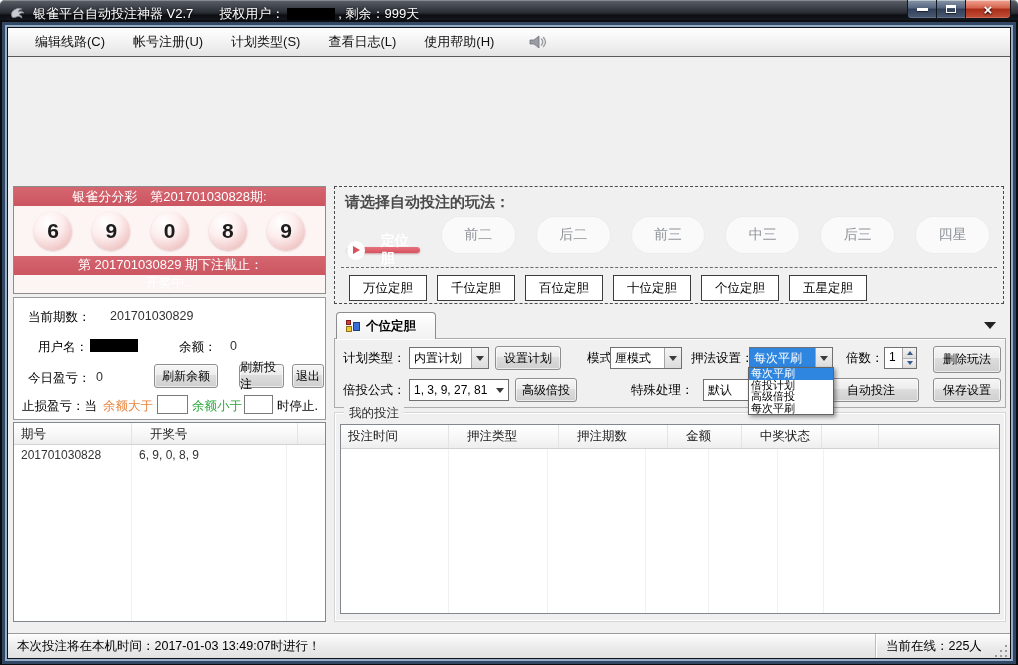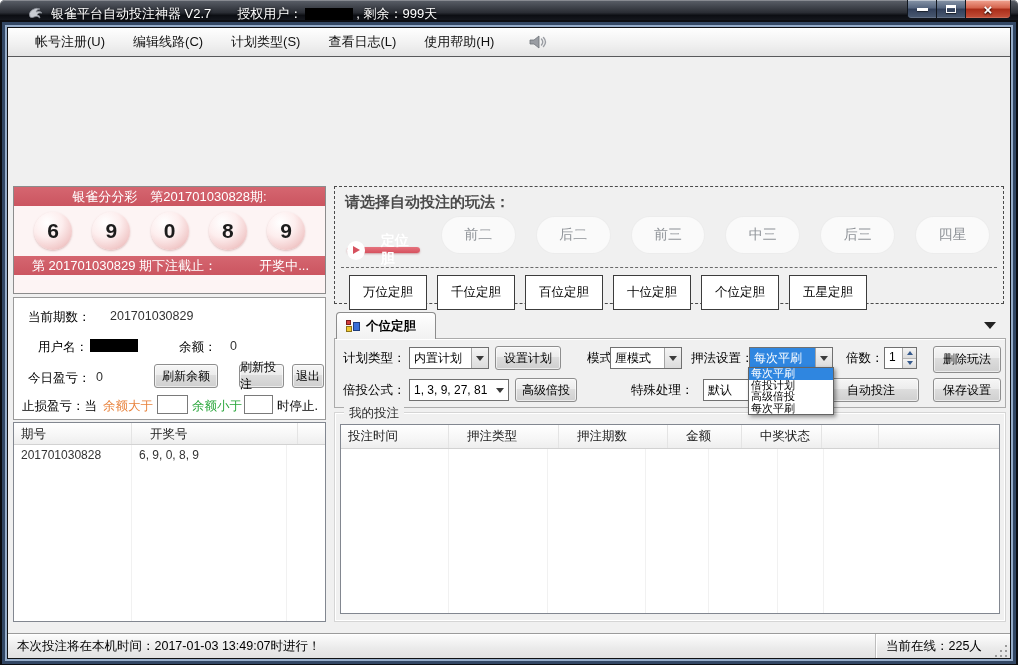--- a/index.html
+++ b/index.html
@@ -5,21 +5,21 @@
   * { margin:0; padding:0; box-sizing:border-box; }
   html,body { width:1018px; height:665px; overflow:hidden; background:#fff;
               font-family:"Liberation Sans", sans-serif; }
   .frame { position:absolute; inset:0; width:1018px; height:665px;
            background:linear-gradient(180deg,#4d5259 0,#1a1d22 26px,#0d1015 28px,#3d5377 29px,#263a57 640px,#0e1420 665px);
            border-radius:5px 5px 0 0; }
   .titlebar { position:absolute; top:0; left:0; right:0; height:28px;
               background:linear-gradient(180deg,#5b6069 0,#2a2d34 45%,#0c0e13 55%,#23262e 100%);
               border-radius:5px 5px 0 0; box-shadow:inset 0 1px 0 rgba(255,255,255,.28);
               display:flex; align-items:center; color:#fff; font-size:13px;
-              text-shadow:0 1px 3px #000; padding-left:26px; }
+              text-shadow:0 1px 3px #000; padding-left:8px; }
   .appicon { width:18px; height:18px; margin-right:7px; display:inline-flex; }
   .redact { display:inline-block; width:48px; height:13px; background:#000; margin:0 3px; vertical-align:middle; }
   .winbtns { position:absolute; top:0; right:7px; display:flex; }
   .winbtn { height:19px; border:1px solid #11161d; border-top:none;
             background:linear-gradient(180deg,#8795a8 0,#55657e 45%,#32405a 50%,#4a5a72 100%);
             box-shadow:inset 0 1px 0 rgba(255,255,255,.45), inset 0 -1px 0 rgba(255,255,255,.15);
             display:flex; align-items:center; justify-content:center; cursor:pointer; }
   .winbtn.min { width:30px; border-radius:0 0 0 4px; }
   .winbtn.max { width:28px; border-left:none; border-right:none; }
   .winbtn.close { width:46px; border-radius:0 0 4px 0;
@@ -37,21 +37,21 @@
   .menu-item { font-size:13px; color:#101010; padding:5px 14px; cursor:default; }
   .speaker { margin-left:18px; display:inline-flex; }
 
   .abs { position:absolute; }
   .lbl { font-size:12.5px; color:#000; white-space:nowrap; }
 
   
   .lotto { left:5px; top:158px; width:313px; height:108px; background:#fdf4f4; border:1px solid #8c8c8c; }
   .red-bar { height:19px; background:linear-gradient(180deg,#d56670,#cb5560); color:#fff; font-size:13px;
              display:flex; align-items:center; justify-content:center; white-space:nowrap; }
-  .red-bar.bottom { justify-content:space-between; padding:0 16px 0 18px; }
+  .red-bar.bottom { justify-content:flex-start; padding:0 16px 0 18px;flex-direction:column; }
   .balls { height:50px; display:flex; align-items:center; justify-content:space-between; padding:0 20px; }
   .ball { width:38px; height:38px; border-radius:50%; display:flex; align-items:center; justify-content:center;
           background:radial-gradient(circle at 35% 28%, #ffffff 0%, #fdeeee 40%, #f2cccc 72%, #e2a6a6 100%);
           box-shadow:0 1px 2px rgba(160,90,90,.35); font-size:21px; font-weight:bold; color:#1c1c1c; }
 
   
   .account { left:5px; top:269px; width:313px; height:123px; background:#fff; border:1px solid #9a9a9a; }
   .w7btn { background:linear-gradient(180deg,#f6f6f6 0,#ececec 45%,#dddddd 46%,#cfcfcf 100%);
            border:1px solid #8e8e8e; border-radius:3px; box-shadow:inset 0 0 0 1px rgba(255,255,255,.6);
            font-size:12px; color:#000; display:flex; align-items:center; justify-content:center; cursor:pointer; }
@@ -73,21 +73,21 @@
   .pills { position:absolute; left:12px; right:14px; top:30px; height:36px; display:flex; gap:22px; }
   .pill { flex:1; border-radius:18px; background:#fafafa; box-shadow:0 0 0 1px #ececec;
           display:flex; align-items:center; justify-content:center; font-size:14px; color:#8f9398; cursor:pointer; }
   .pill.sel { background:linear-gradient(180deg,#e5737e,#d6515e); color:#fff; font-weight:bold;
               box-shadow:0 1px 2px rgba(150,40,50,.4); gap:16px;margin-top:30px; }
   .playcirc { width:19px; height:19px; border-radius:50%; background:#fff; display:flex; align-items:center; justify-content:center; }
   .playtri { width:0; height:0; border-left:7px solid #d6515e; border-top:4.5px solid transparent;
              border-bottom:4.5px solid transparent; margin-left:2px; }
   .play-divider { position:absolute; left:6px; right:6px; top:80px; border-top:1px dashed #6a6a6a; }
   .posbtns { position:absolute; left:14px; top:88px; display:flex; gap:10px; }
-  .posbtn { width:78px; height:35px; background:#fff; border:1px solid #3c3c3c;
+  .posbtn { width:78px; height:26px; background:#fff; border:1px solid #3c3c3c;
             display:flex; align-items:center; justify-content:center; font-size:12.5px; color:#000; cursor:pointer; }
 
   
   .tab { left:328px; top:284px; width:100px; height:27px; border:1px solid #8c8c8c; border-bottom:none;
          border-radius:4px 4px 0 0; background:linear-gradient(180deg,#ffffff,#f1f1f1);
          display:flex; align-items:center; gap:6px; padding:0 9px; font-size:12.5px; font-weight:bold; cursor:pointer; z-index:2; }
   .tabicon { position:relative; width:14px; height:13px; }
   .tabicon i { position:absolute; display:block; }
   .overflow-arrow { left:976px; top:294px; width:0; height:0; border-left:6px solid transparent;
                     border-right:6px solid transparent; border-top:7px solid #222; cursor:pointer; }
@@ -162,22 +162,22 @@
         </div>
       <div class="winbtn close">
           <span class="glyph-close">×</span>
         </div>
     </div>
   </div>
 
   <div class="client">
 
     <div class="menubar">
+      <span class="menu-item">编辑线路(C)</span>
       <span class="menu-item">帐号注册(U)</span>
-      <span class="menu-item">编辑线路(C)</span>
       <span class="menu-item">计划类型(S)</span>
       <span class="menu-item">查看日志(L)</span>
       <span class="menu-item">使用帮助(H)</span>
       <span class="speaker">
         <svg width="22" height="22" viewBox="0 0 22 22">
             <path d="M4 9 h4 l5-4 v12 l-5-4 h-4 z" fill="#9a9da3" stroke="#6f737a" stroke-width="0.8"></path>
             <path d="M15.5 8 q2.5 3 0 6 M17.5 6.5 q4 4.5 0 9" stroke="#9a9da3" stroke-width="1.4" fill="none" stroke-linecap="round"></path>
           </svg>
       </span>
     </div>

